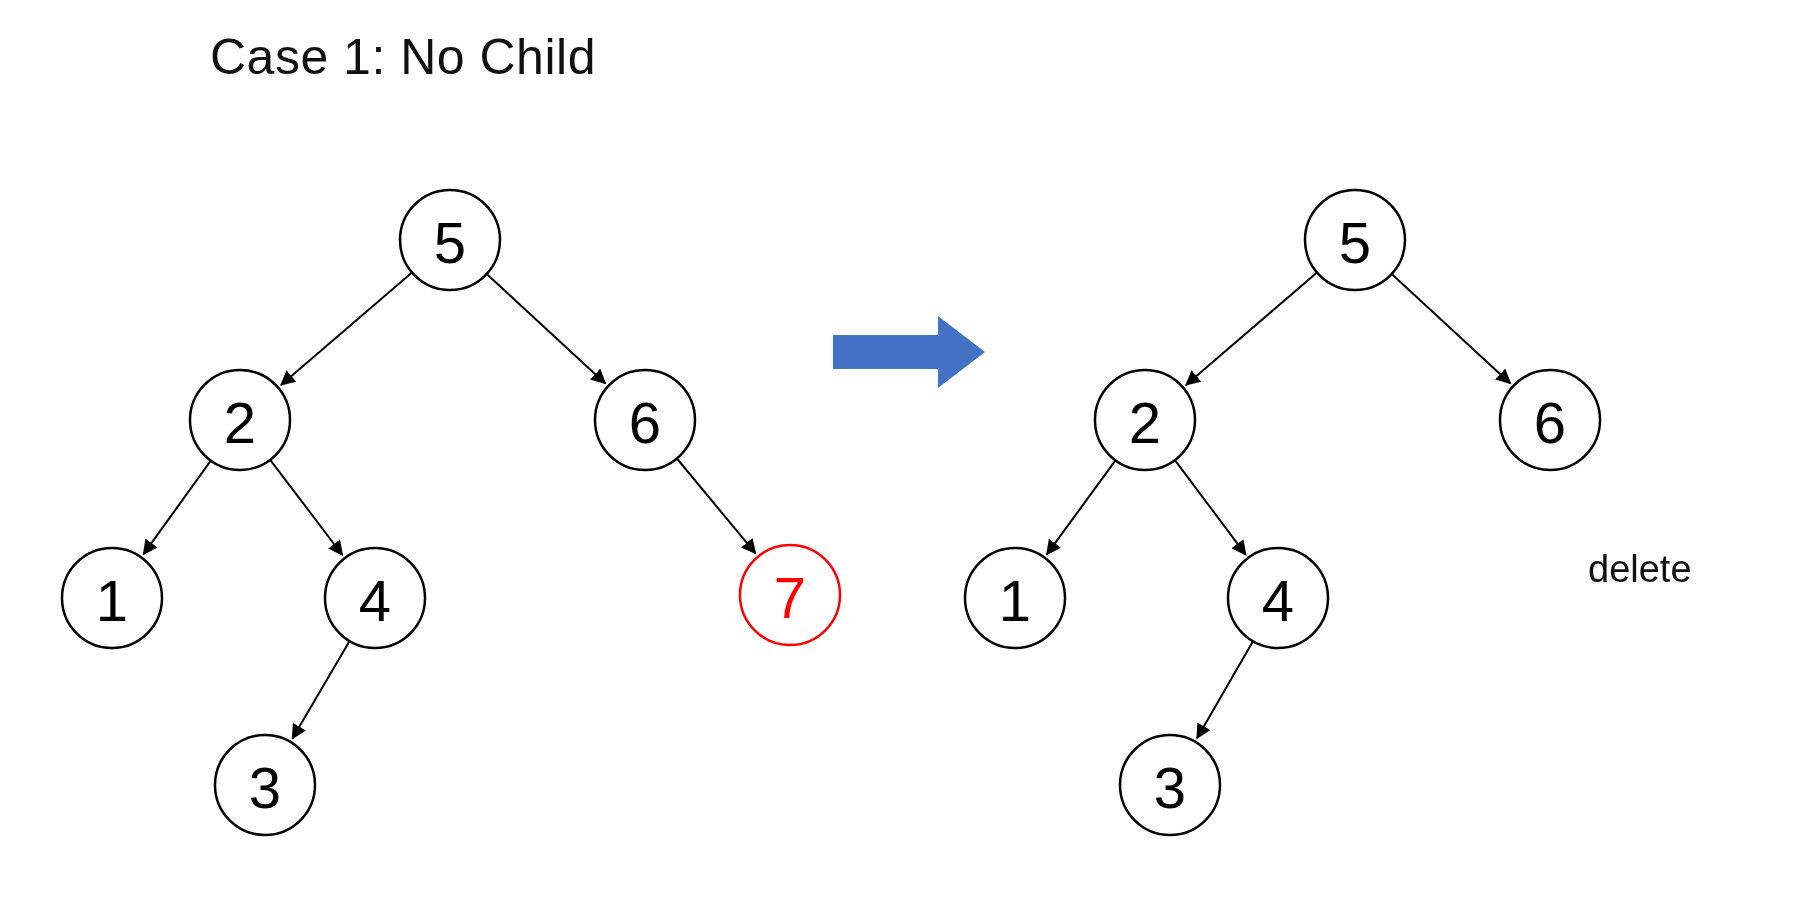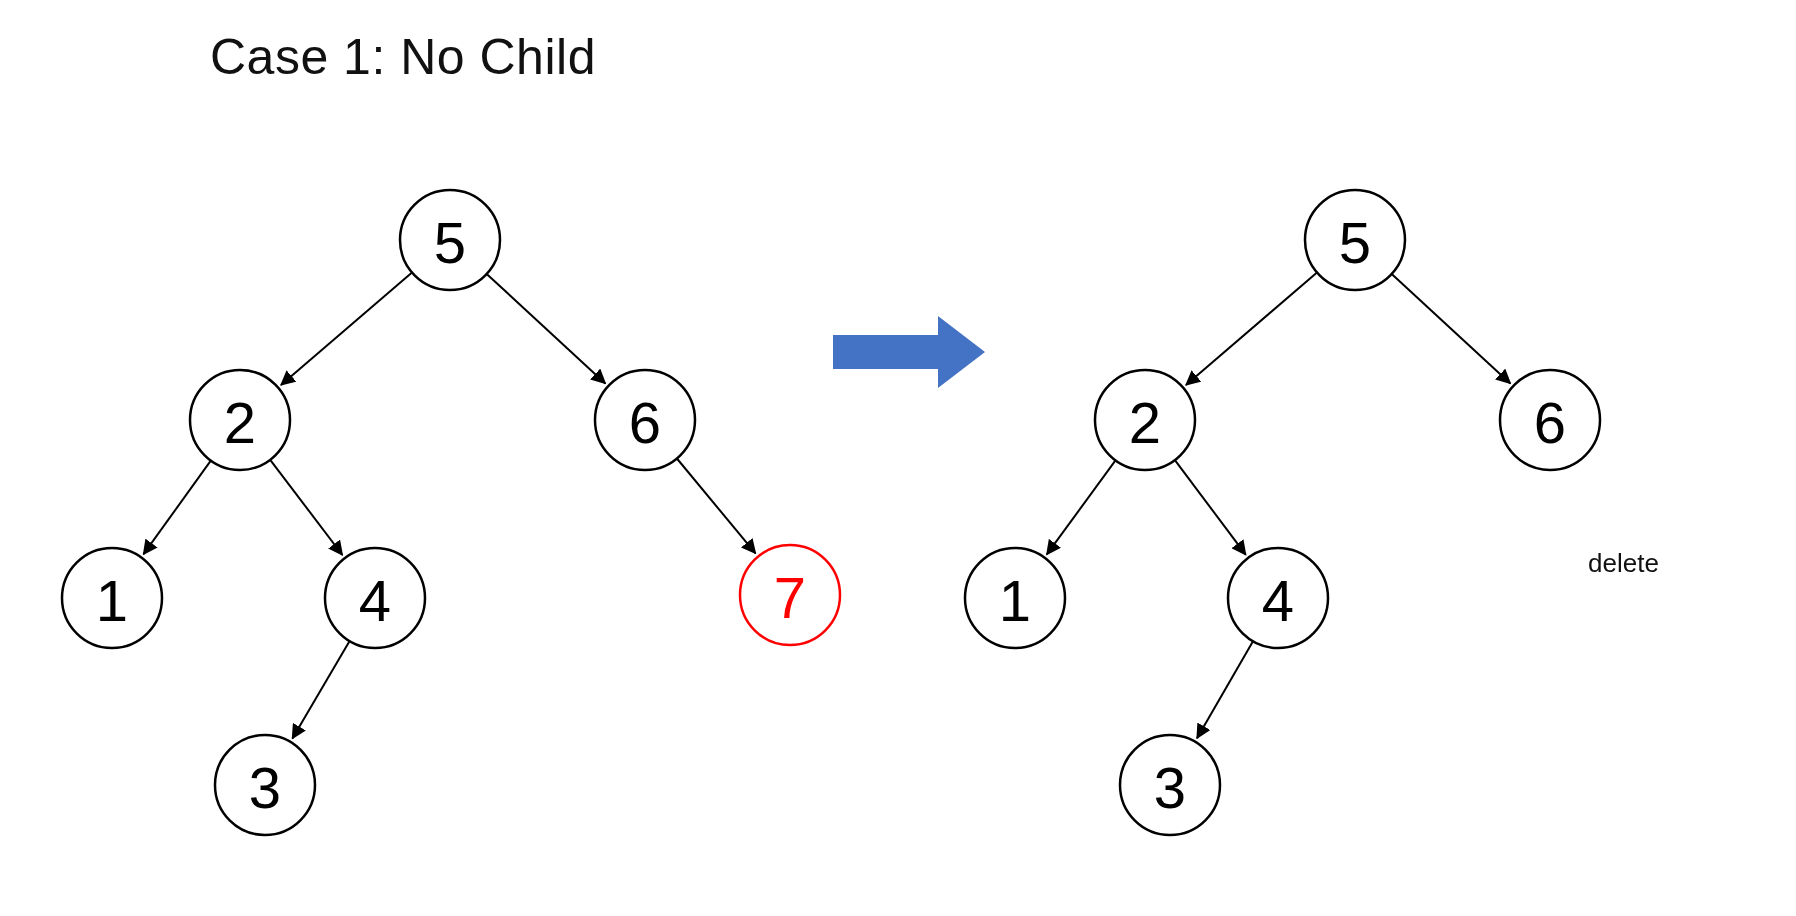--- a/index.html
+++ b/index.html
@@ -23,21 +23,21 @@
     font-size: 50px;
     font-weight: 500;
     color: #111111;
     letter-spacing: 0.5px;
     white-space: nowrap;
   }
   .delete-label {
     position: absolute;
     left: 1588px;
     top: 548px;
-    font-size: 26px;
+    font-size: 38px;
     color: #111111;
     white-space: nowrap;
   }
   #diagram-svg {
     position: absolute;
     left: 0;
     top: 0;
   }
   .edge {
     stroke: #000000;

